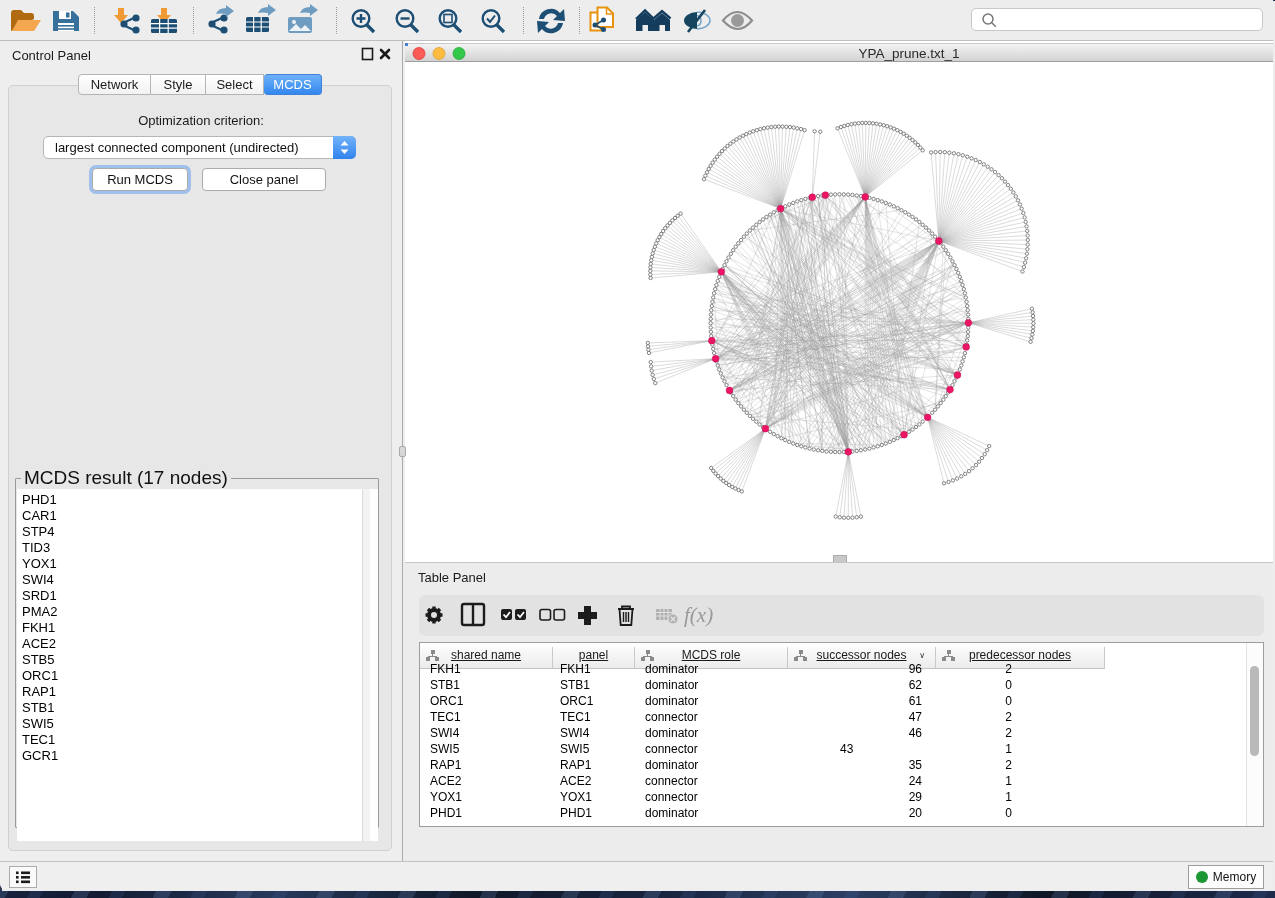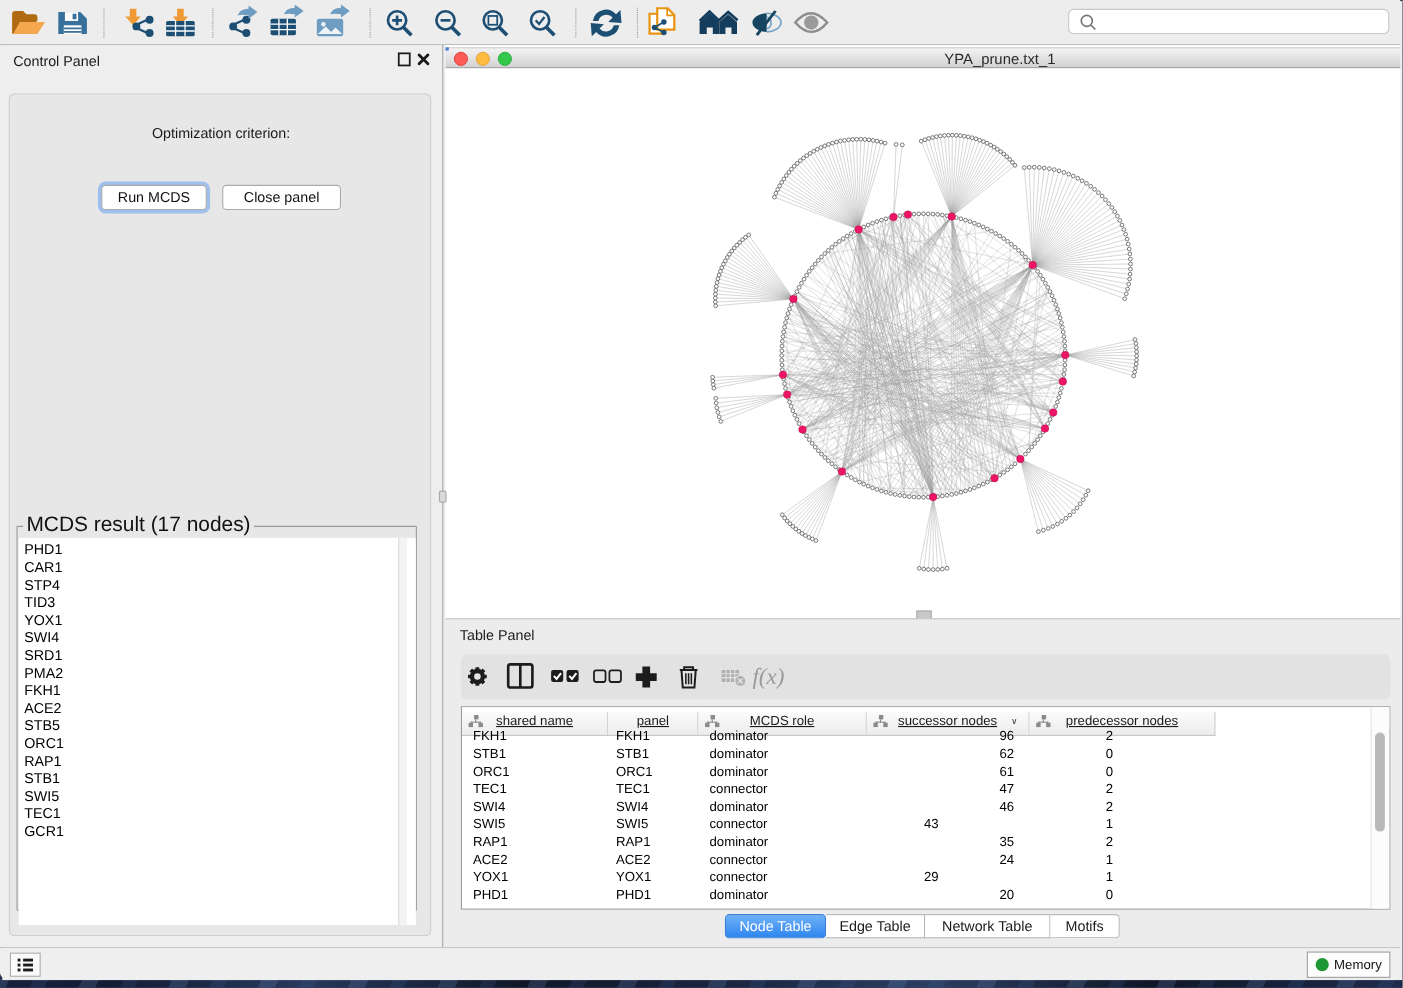--- a/index.html
+++ b/index.html
@@ -20,21 +20,21 @@
   #tabrow { position:absolute; left:78px; top:33px; height:21px; display:flex; font-size:13px; z-index:5; }
   .tab { background:linear-gradient(#ffffff,#f2f2f2); border:1px solid #b4b4b4; border-left:none; color:#1a1a1a; text-align:center; line-height:20px; }
   .tab.first { border-left:1px solid #b4b4b4; border-radius:4px 0 0 4px; }
   .tab.sel { background:linear-gradient(#6fb1f8,#3287ef); color:#fff; border-color:#3d82d6; border-radius:4px; }
   #tabpanel { position:absolute; left:8px; top:44px; width:384px; height:766px; background:#e7e7e7; border:1px solid #cfcfcf; border-radius:5px; }
   #optlabel { position:absolute; left:0; top:72px; width:100%; text-align:center; font-size:13px; color:#1a1a1a; }
   #dropdown { position:absolute; left:43px; top:95px; width:313px; height:23px; background:#fff; border:1px solid #b6b6b6; border-radius:5px; font-size:13px; color:#111; line-height:21px; padding-left:11px; }
   #dropbtn { position:absolute; right:-1px; top:-1px; width:23px; height:23px; border-radius:0 5px 5px 0; background:linear-gradient(#73b3f9,#3083ee); }
   .btn { position:absolute; height:23px; background:#fff; border:1px solid #ababab; border-radius:4px; font-size:13px; color:#111; text-align:center; line-height:21px; }
   #runbtn { left:92px; top:127px; width:96px; box-shadow:0 0 0 3px rgba(100,160,240,.55); }
-  #closebtn { left:202px; top:127px; width:108px; }
+  #closebtn { left:202px; top:127px; width:124px; }
   fieldset#mcds { position:absolute; left:15px; top:426px; width:364px; height:361px; border:1px solid #9a9a9a; border-radius:1px; }
   fieldset#mcds legend { font-size:19px; color:#111; margin-left:5px; padding:0 3px; }
   #mcdslist { position:absolute; left:1px; top:0px; width:361px; height:352px; background:#fff; font-size:13px; color:#000; padding:3px 0 0 5px; line-height:16px; }
   #mcdsscroll { position:absolute; right:8px; top:0; width:8px; height:352px; background:#f3f3f3; border-left:1px solid #ddd; }
 </style>
 </head>
 <body>
 <div id="wallpaper"></div>
 <div id="win"></div>
 <div id="leftedge"></div>
@@ -186,22 +186,33 @@
     <path d="M11.8 11.8 l4 4" stroke="#777" stroke-width="1.5"></path>
   </svg>
 </div>
 </div>
 <div id="cpanel">
   <div class="title">Control Panel</div>
   <svg class="winbtns" width="34" height="14" style="left:361px;top:6px">
     <rect x="1.5" y="1.5" width="10" height="11" fill="none" stroke="#1a1a1a" stroke-width="1.6"></rect>
     <path d="M20 3 l8 8 M28 3 l-8 8" stroke="#1a1a1a" stroke-width="2.6" stroke-linecap="round"></path>
   </svg>
+  <div id="tabrow">
+    <div class="tab first" style="width:73px">Network</div>
+    <div class="tab" style="width:55px">Style</div>
+    <div class="tab" style="width:58px">Select</div>
+    <div class="tab sel" style="width:58px">MCDS</div>
+  </div>
   <div id="tabpanel"></div>
   <div id="optlabel">Optimization criterion:</div>
+  <div id="dropdown">largest connected component (undirected)
+    <div id="dropbtn"><svg width="23" height="23">
+      <path d="M7.5 9.5 l4-4.5 4 4.5z M7.5 13.5 l4 4.5 4-4.5z" fill="#fff"></path>
+        </svg></div>
+  </div>
   <div class="btn" id="runbtn">Run MCDS</div>
   <div class="btn" id="closebtn">Close panel</div>
   <fieldset id="mcds">
       <legend>MCDS result (17 nodes)</legend>
     <div id="mcdslist">PHD1<br>CAR1<br>STP4<br>TID3<br>YOX1<br>SWI4<br>SRD1<br>PMA2<br>FKH1<br>ACE2<br>STB5<br>ORC1<br>RAP1<br>STB1<br>SWI5<br>TEC1<br>GCR1</div>
     <div id="mcdsscroll"></div>
   </fieldset>
 </div>
 <div id="netpanel">
     <div style="position:absolute;left:0px;top:2px;width:3px;height:3px;background:#4a7fd4;z-index:6"></div>
@@ -718,40 +729,34 @@
           <span class="td" style="left:10px">ACE2</span>
           <span class="td" style="left:140px">ACE2</span>
           <span class="td" style="left:225px">connector</span>
           <span class="td" style="left:420px;width:82px;text-align:right">24</span>
           <span class="td" style="left:520px;width:72px;text-align:right">1</span>
         </div>
         <div class="tr" style="top:128px">
           <span class="td" style="left:10px">YOX1</span>
           <span class="td" style="left:140px">YOX1</span>
           <span class="td" style="left:225px">connector</span>
-          <span class="td" style="left:420px;width:82px;">29</span>
+          <span class="td" style="left:420px;width:82px;text-align:right">29</span>
           <span class="td" style="left:520px;width:72px;text-align:right">1</span>
         </div>
         <div class="tr" style="top:144px">
           <span class="td" style="left:10px">PHD1</span>
           <span class="td" style="left:140px">PHD1</span>
           <span class="td" style="left:225px">dominator</span>
           <span class="td" style="left:420px;width:82px;text-align:right">20</span>
           <span class="td" style="left:520px;width:72px;text-align:right">0</span>
         </div>
       </div>
     <div id="tscroll">
         <div id="tthumb"></div>
       </div>
-  </div>
-  <div id="btabs">
-    <div class="btab bsel" style="width:92px;border-radius:4px">Node Table</div>
-    <div class="btab" style="width:90px">Edge Table</div>
-    <div class="btab" style="width:114px">Network Table</div>
-    <div class="btab" style="width:63px;border-radius:0 4px 4px 0">Motifs</div>
   </div>
 </div>
 <div id="divider"></div>
 <div id="hsplit"></div>
 <div id="statusbar">
   <div id="listbtn"><svg width="18" height="16">
     <g fill="#1c1c1c">
           <rect x="2" y="2.5" width="2.6" height="2.6"></rect>
           <rect x="7" y="2.5" width="9" height="2.6"></rect>
     <rect x="2" y="7" width="2.6" height="2.6"></rect>

